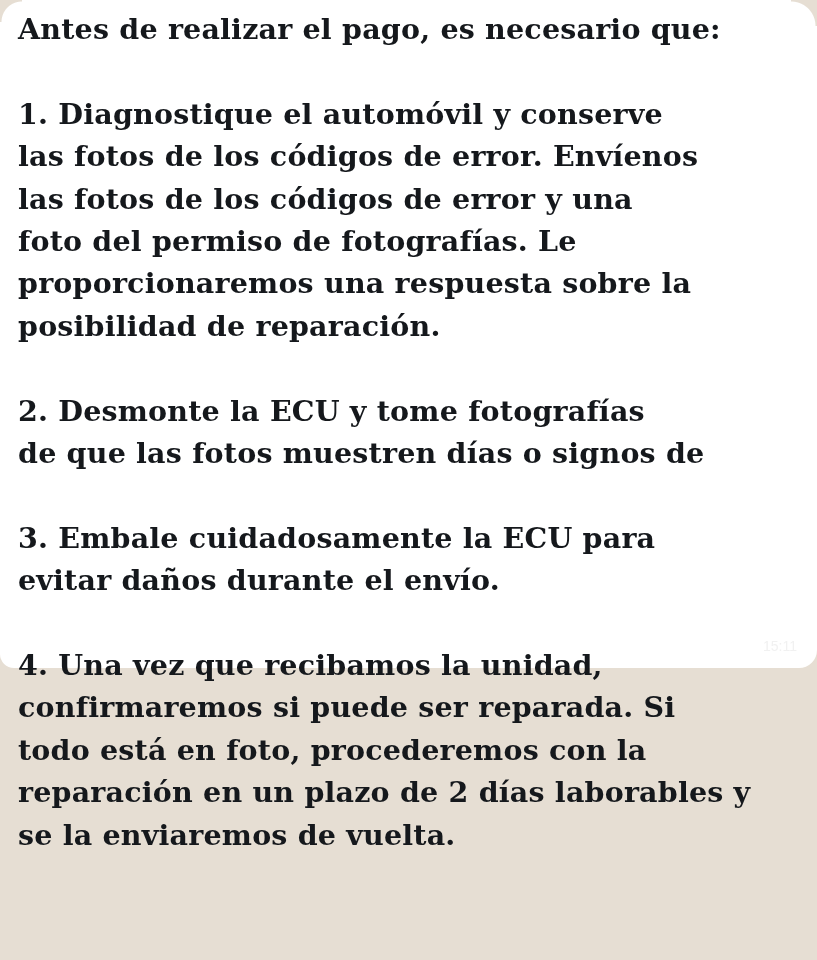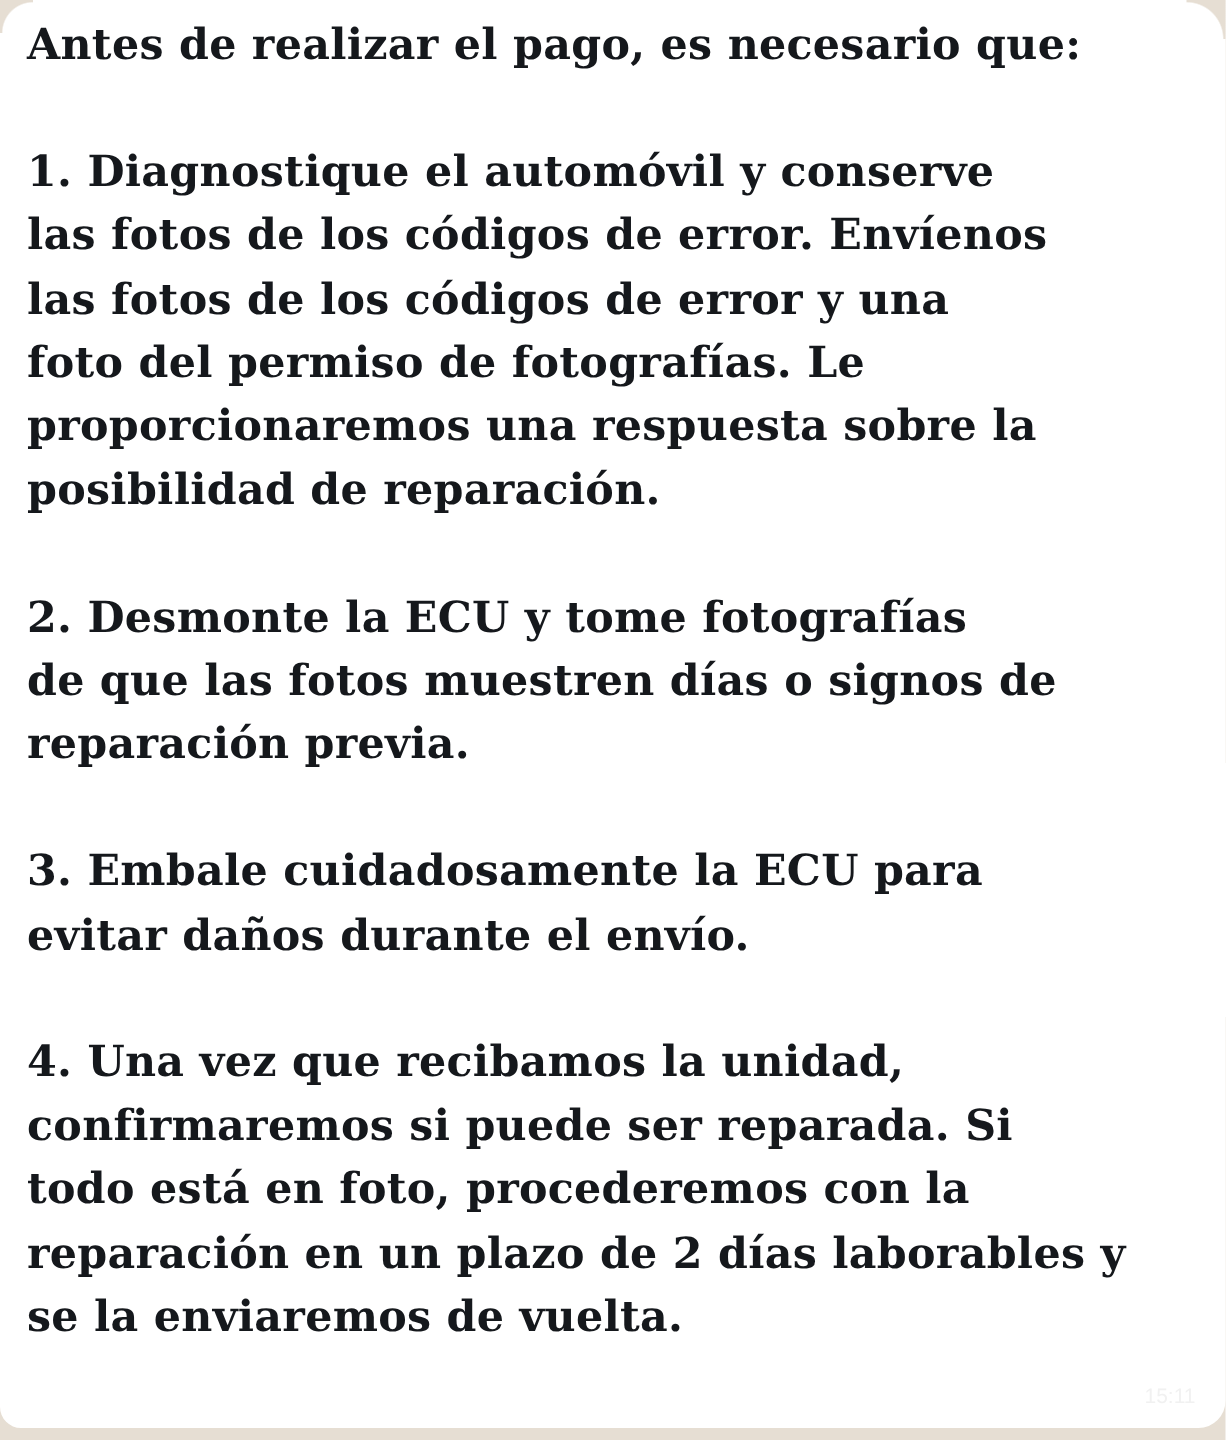--- a/index.html
+++ b/index.html
@@ -11,21 +11,21 @@
       height: 960px;
       background: #e6ded3;
       position: relative;
       overflow: hidden;
     }
     .bubble {
       position: absolute;
       left: 0;
       top: 0;
       width: 817px;
-      height: 952px;
+      height: 668px;
       background: #ffffff;
       border-radius: 0 0 18px 14px;
       box-sizing: border-box;
       padding: 8px 20px 0 18px;
     }
     .bubble::before {
       content: "";
       position: absolute;
       left: 0; top: 0;
       width: 22px; height: 22px;
@@ -78,21 +78,20 @@
       <span class="line">las fotos de los códigos de error y una</span>
       <span class="line">foto del permiso de fotografías. Le</span>
       <span class="line">proporcionaremos una respuesta sobre la</span>
       <span class="line">posibilidad de reparación.</span>
     </div>
     <span class="blank"></span>
 
     <div>
       <span class="line">2. Desmonte la ECU y tome fotografías</span>
       <span class="line">de que las fotos muestren días o signos de</span>
-      <span class="line">reparación previa.</span>
     </div>
     <span class="blank"></span>
 
     <div>
       <span class="line">3. Embale cuidadosamente la ECU para</span>
       <span class="line">evitar daños durante el envío.</span>
     </div>
     <span class="blank"></span>
 
     <div>

